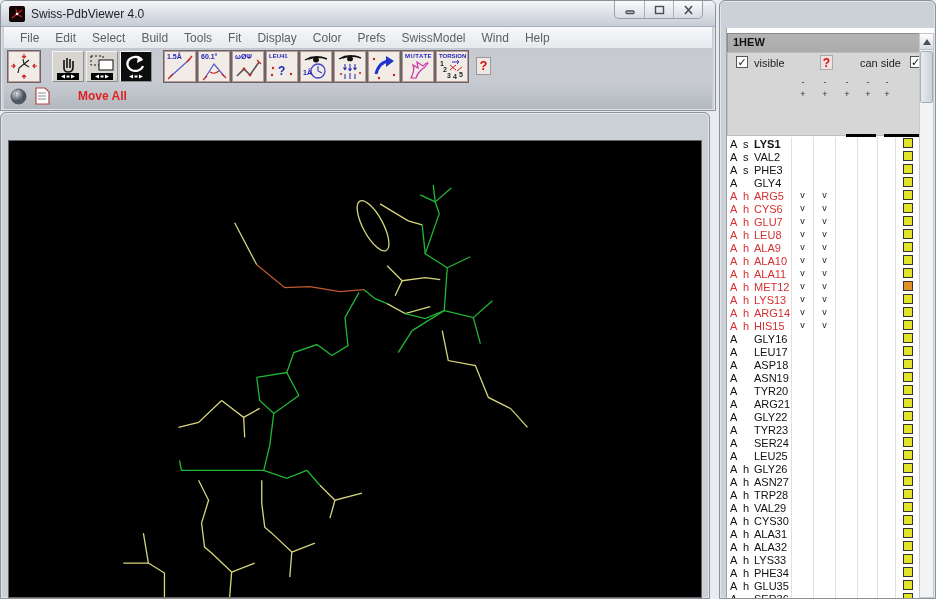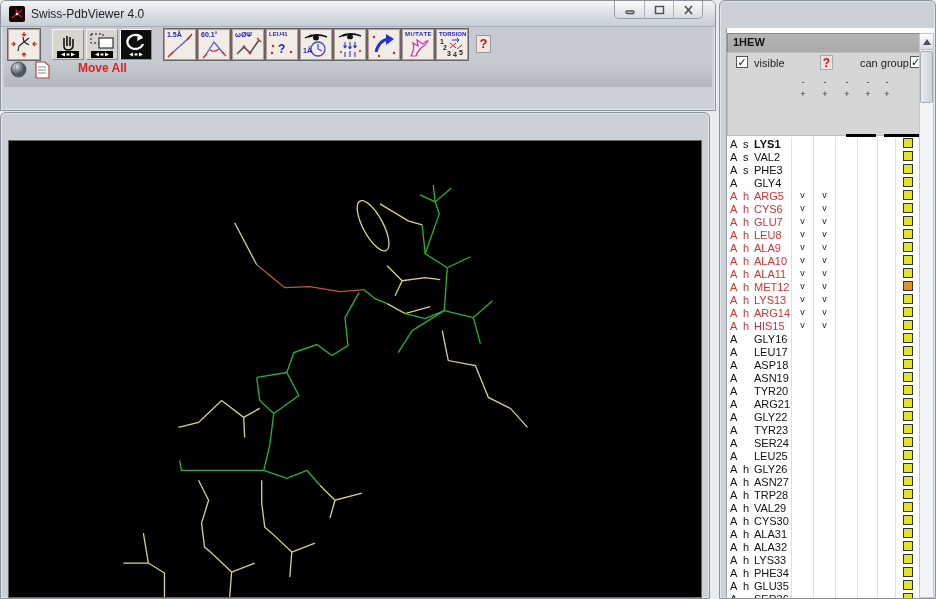--- a/index.html
+++ b/index.html
@@ -28,21 +28,21 @@
   .tbtn { width:32px; height:31px; background:#d8d5ce; border:1px solid #8d8d8d;
           border-top-color:#f5f5f5; border-left-color:#f5f5f5; position:relative; flex:none; }
   .tbtn.light { background:#f2ece6; border:1px solid #b99; outline:1px solid #666; }
   .tbtn.dark { background:#0d0d0d; }
   .tbtn svg { position:absolute; left:0; top:0; }
   .tbtn .lbl { position:absolute; left:2px; top:1px; font-size:7px; font-weight:bold; color:#2222bb; letter-spacing:0; }
   .tbtn .lbl2 { position:absolute; font-size:7px; font-weight:bold; color:#2222bb; }
   .gap6 { width:8px; flex:none; }
   .helpbtn { width:15px; height:18px; background:#f0e6e4; border:1px solid #999; color:#cc1111;
              font-weight:bold; font-size:13px; text-align:center; line-height:16px; margin-left:6px; flex:none; }
-  .row2 { height:26px; margin:0 3px; background:linear-gradient(#c7cbd1,#b3b8bf); display:flex; }
+  .row2 { height:26px; margin:0 3px; background:linear-gradient(#c7cbd1,#b3b8bf); display:flex; align-items:center; }
   .moveall { color:#dd2222; font-size:12px; font-weight:bold; margin-left:28px; }
 
   
   #graphics-window { left:0; top:112px; width:710px; height:487px; border-radius:6px 6px 0 0; }
   #gfx-canvas { position:absolute; left:7px; right:7px; top:27px; bottom:0; background:#000; border:1px solid #666; }
   #gfx-canvas svg { width:100%; height:100%; display:block; }
 
   
   #control-panel { left:719px; top:0; width:217px; height:599px; }
   #cp-body { position:absolute; left:6px; right:1px; top:27px; bottom:0; background:#fff; border-left:1px solid #9aa1ab; }
@@ -103,20 +103,34 @@
             <rect x="1.5" y="1.5" width="8" height="7" fill="none" stroke="#4a4f55" stroke-width="1.4"></rect>
           </svg>
         </div>
       <div class="capbtn">
           <svg width="11" height="10">
             <path class="xglyph" d="M2 1 L9 9 M9 1 L2 9" fill="none"></path>
           </svg>
         </div>
     </div>
   </div>
+  <div class="menubar" id="menubar">
+      <span class="menu-item">File</span>
+      <span class="menu-item">Edit</span>
+      <span class="menu-item">Select</span>
+      <span class="menu-item">Build</span>
+      <span class="menu-item">Tools</span>
+      <span class="menu-item">Fit</span>
+      <span class="menu-item">Display</span>
+      <span class="menu-item">Color</span>
+      <span class="menu-item">Prefs</span>
+      <span class="menu-item">SwissModel</span>
+      <span class="menu-item">Wind</span>
+      <span class="menu-item">Help</span>
+    </div>
   <div class="toolbar">
 
     <div class="tbtn light">
       <svg width="30" height="29">
         <path d="M10 16 L15 12 L20 15 M15 12 L14 7 M15 12 L20 8 M10 16 L9 21" stroke="#222" stroke-width="1.2" fill="none"></path>
         <path d="M15 2 L15 6 M13 4 L15 6 L17 4" stroke="#cc2222" stroke-width="1.2" fill="none"></path>
         <path d="M15 27 L15 23 M13 25 L15 23 L17 25" stroke="#cc2222" stroke-width="1.2" fill="none"></path>
         <path d="M2 14 L6 14 M4 12 L6 14 L4 16" stroke="#cc2222" stroke-width="1.2" fill="none"></path>
         <path d="M28 14 L24 14 M26 12 L24 14 L26 16" stroke="#cc2222" stroke-width="1.2" fill="none"></path>
       </svg>
@@ -294,21 +308,21 @@
 </div>
 
 <div class="window" id="control-panel">
   <div id="cp-body">
     <div id="cp-model-bar"><span>1HEW</span></div>
 
     <div id="cp-head">
       <div class="cp-check" style="left:8px; top:3px;">✓</div>
       <span id="cp-visible-label">visible</span>
       <div id="cp-q"><span>?</span></div>
-      <span id="cp-canmove-label">can group</span>
+      <span id="cp-canmove-label">can side</span>
       <div class="cp-check" style="left:182px; top:3px; width:11px;">✓</div>
 
       <div class="hdr-cols" style="top:24px;">
         <span class="hcell hc0"></span>
         <span class="hcell hc1">-</span>
         <span class="hcell hc2">-</span>
         <span class="hcell hc3">-</span>
         <span class="hcell hc4">-</span>
         <span class="hcell hc5">-</span>
       </div>

